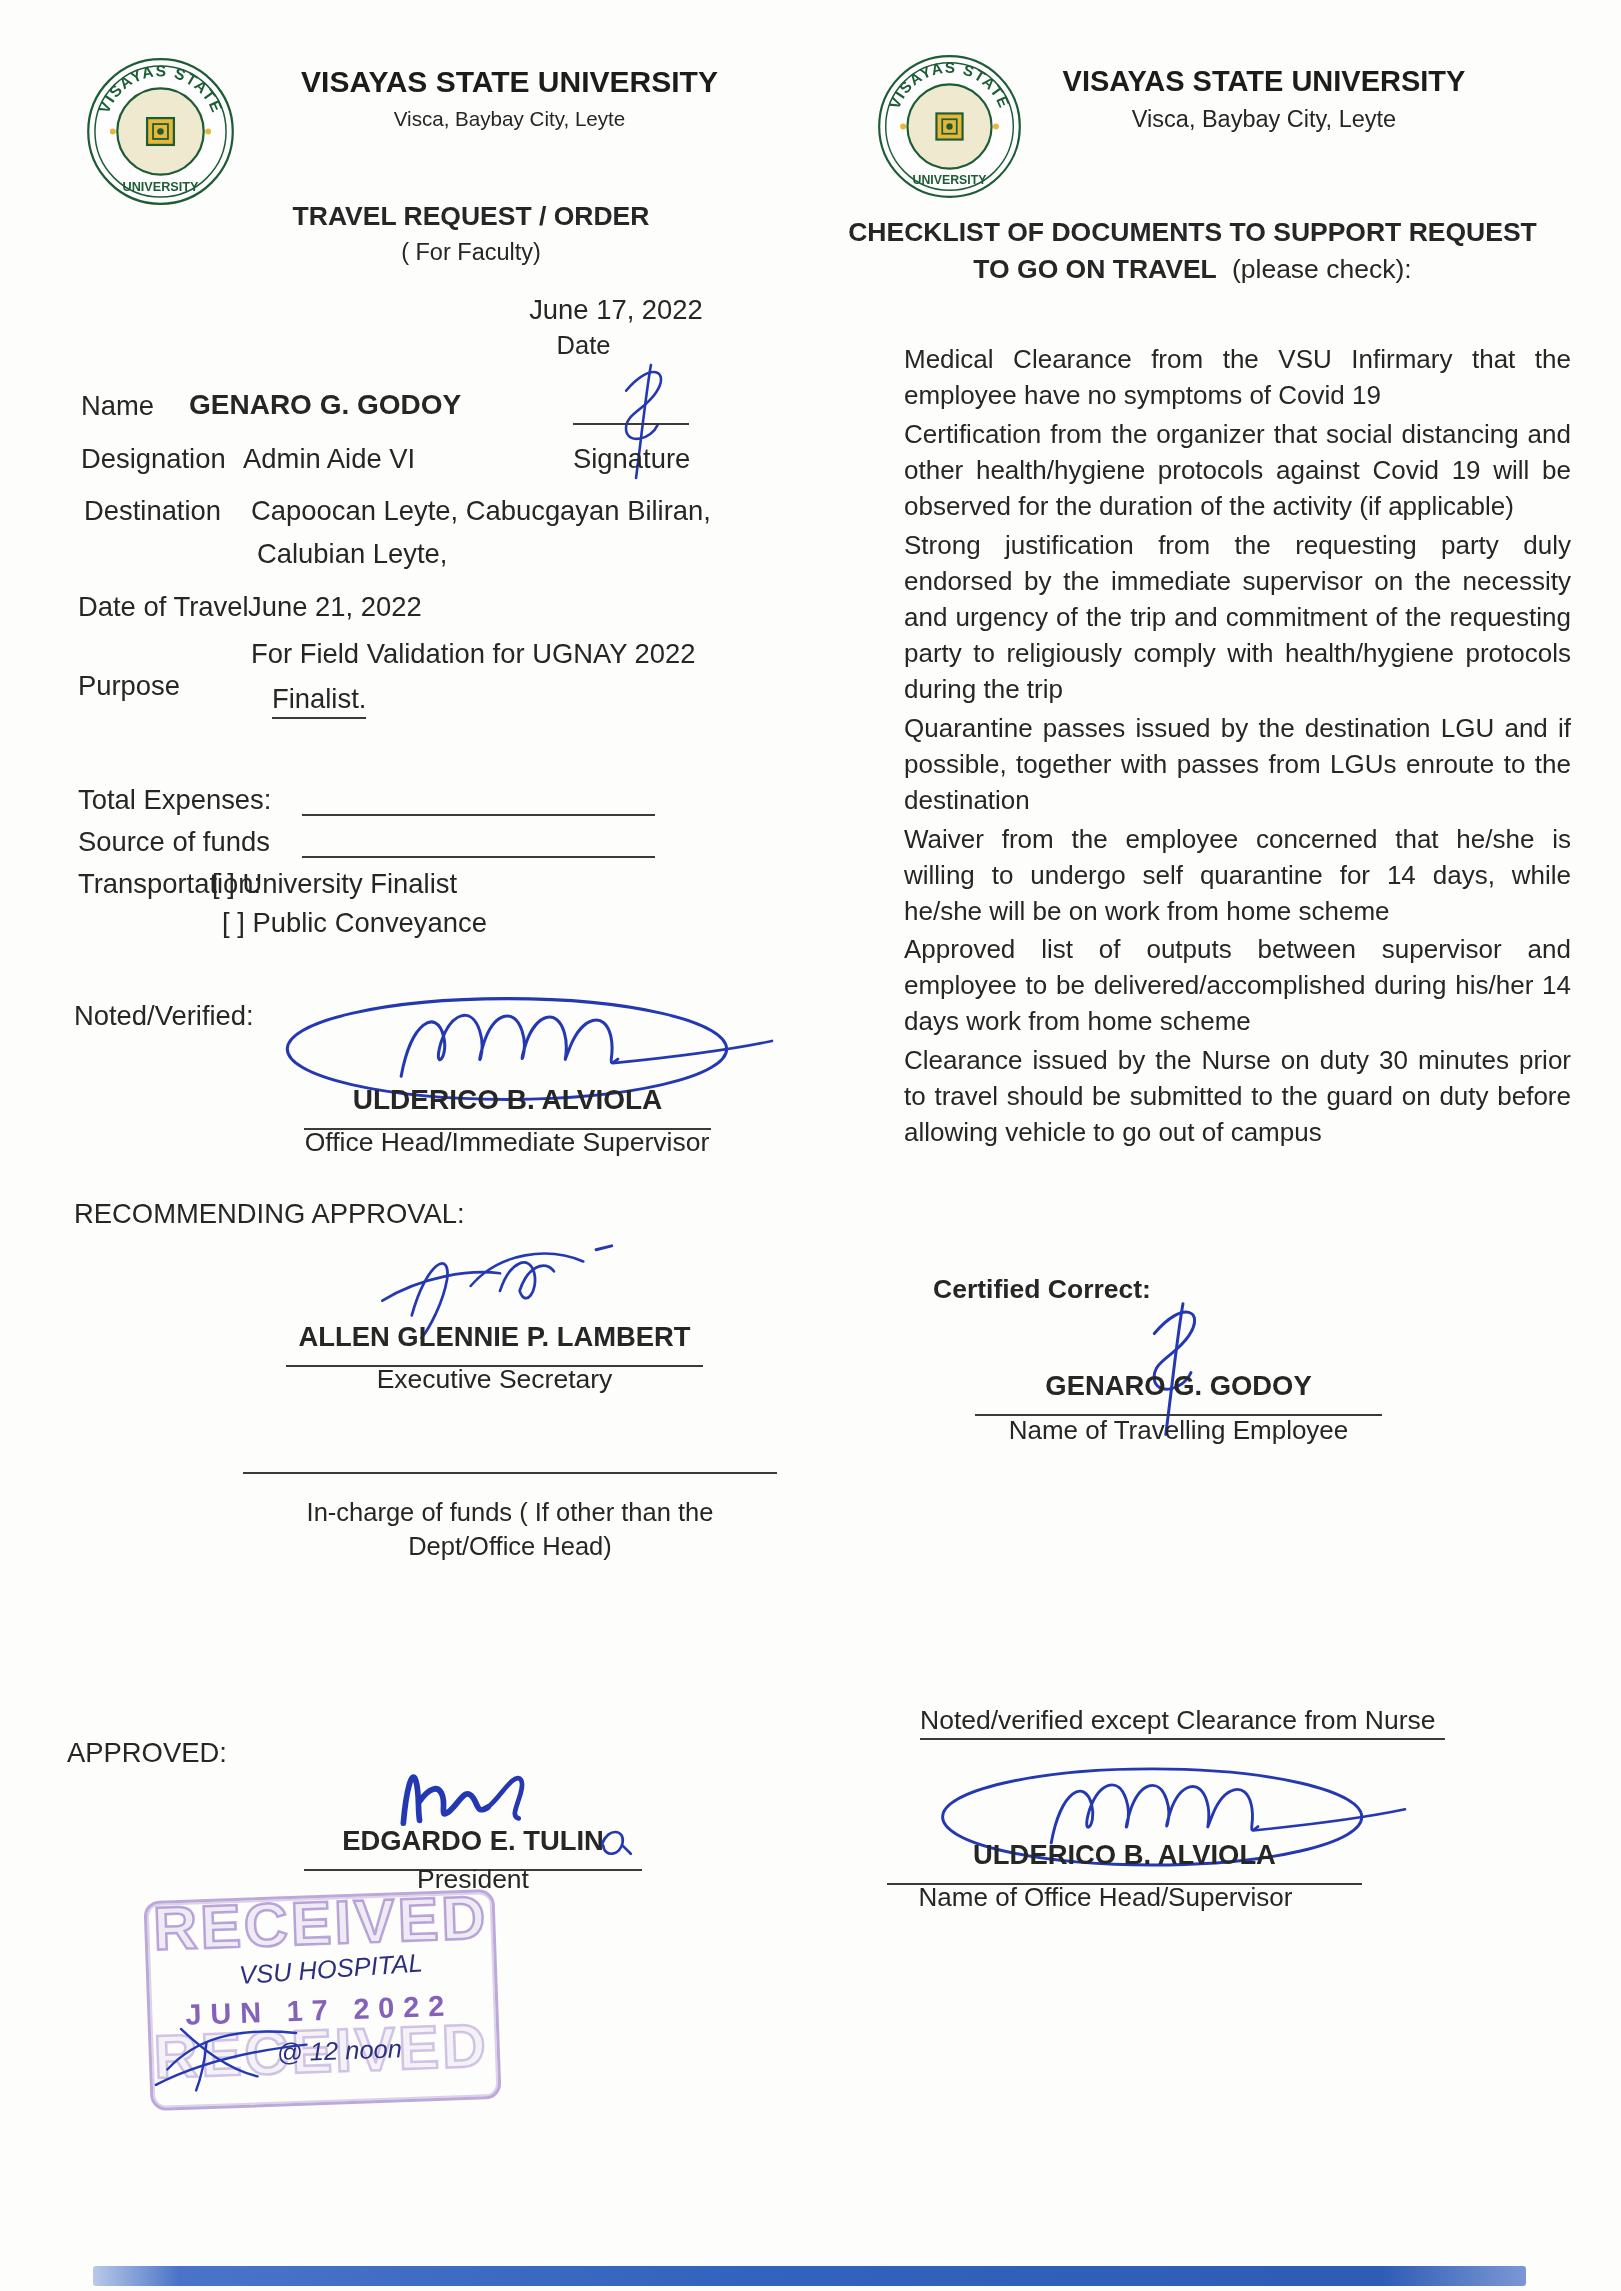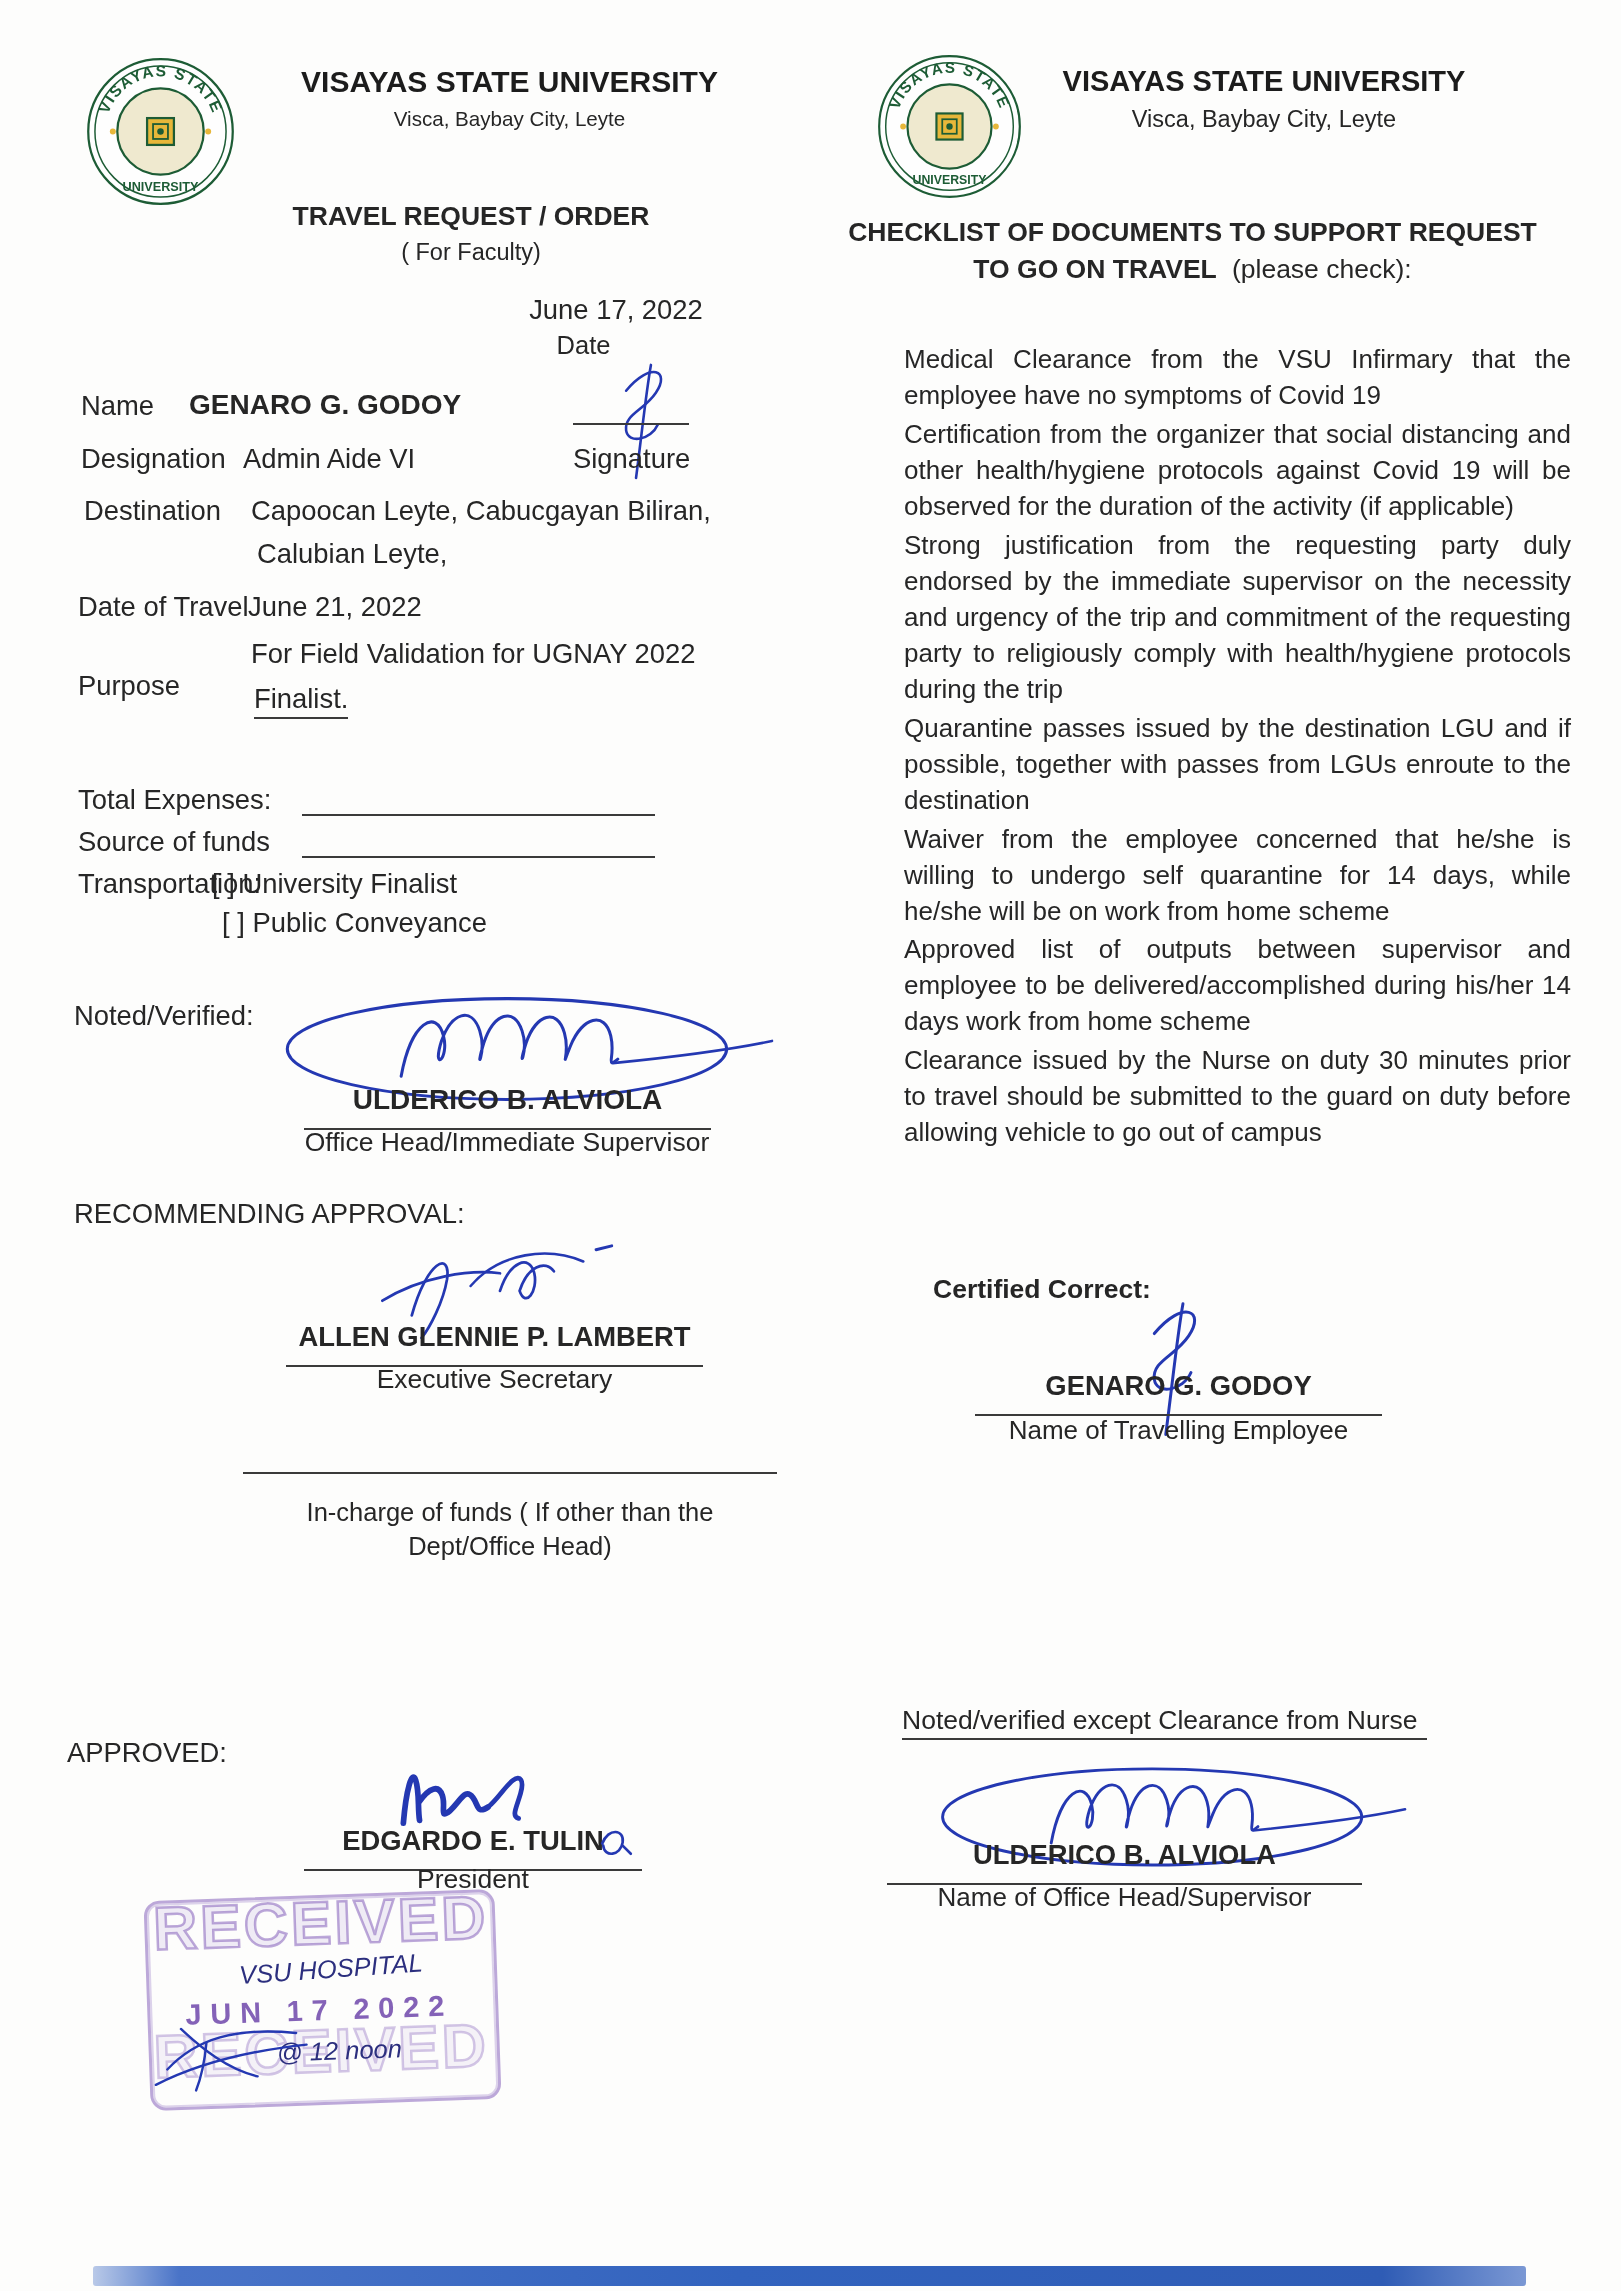--- a/index.html
+++ b/index.html
@@ -5,21 +5,21 @@
   html,body{margin:0;padding:0;background:#e9e9e9;}
   .page{
     position:relative;width:1621px;height:2292px;margin:0 auto;
     background:#fdfdfc;overflow:hidden;
     font-family:"Liberation Sans", sans-serif;color:#262626;
   }
   .abs{position:absolute;}
   .b{font-weight:bold;}
   .ctr{text-align:center;}
   .line{background:#3a3a3a;height:2px;}
-  .ul{border-bottom:2px solid #3a3a3a;padding-bottom:2px;}
+  .ul{border-bottom:2px solid #3a3a3a;padding-bottom:2px;margin-left:18px;}
   .seal{position:absolute;}
   .sig path, .sig ellipse{fill:none;stroke:#2438b2;stroke-linecap:round;stroke-linejoin:round;}
   .sigblock-name{font-weight:bold;border-bottom:2px solid #3a3a3a;padding-bottom:12px;text-align:center;}
   .sigblock-title{text-align:center;}
   .stamp{
     position:absolute;left:147px;top:1895px;width:345px;height:204px;
     border:3.9px solid rgba(124,84,182,.5);border-radius:15.7px;
     box-shadow:inset 0 0 0 2px rgba(124,84,182,.25);
     transform:rotate(-2deg);overflow:hidden;
   }
@@ -217,18 +217,18 @@
   <div class="abs sigblock-title" style="left:975px;top:1415px;width:407px;font-size:26px;">Name of Travelling Employee</div>
 
   <span class="abs ul" style="left:902px;top:1705px;font-size:26.5px;padding-right:9.8px;">Noted/verified except Clearance from Nurse</span>
 
   <svg class="abs sig" style="left:907px;top:1747px;width:500px;height:139px;" viewBox="0 0 520 135">
     <ellipse cx="255" cy="68" rx="218" ry="50" stroke-width="3"></ellipse>
     <path d="M150,95 C160,40 185,28 192,55 C198,78 180,92 190,60 C200,32 220,25 228,50 C235,72 222,95 232,62 C242,32 262,26 270,50 C277,71 264,93 274,62 C284,33 305,27 312,52 C318,73 307,92 318,65 C330,36 352,30 358,55 C363,76 352,88 365,78" stroke-width="3"></path>
     <path d="M360,82 C420,76 480,68 518,60" stroke-width="2.6"></path>
   </svg>
   <div class="abs sigblock-name" style="left:887px;top:1839px;width:475px;font-size:27.4px;">ULDERICO B. ALVIOLA</div>
-  <div class="abs sigblock-title" style="left:887px;top:1882px;width:475px;font-size:26px;text-align:center;">Name of Office Head/Supervisor</div>
+  <div class="abs sigblock-title" style="left:868px;top:1882px;width:475px;font-size:26px;text-align:center;">Name of Office Head/Supervisor</div>
 
   <div class="bottom-strip"></div>
 
 </div>
 
 
 </body></html>

